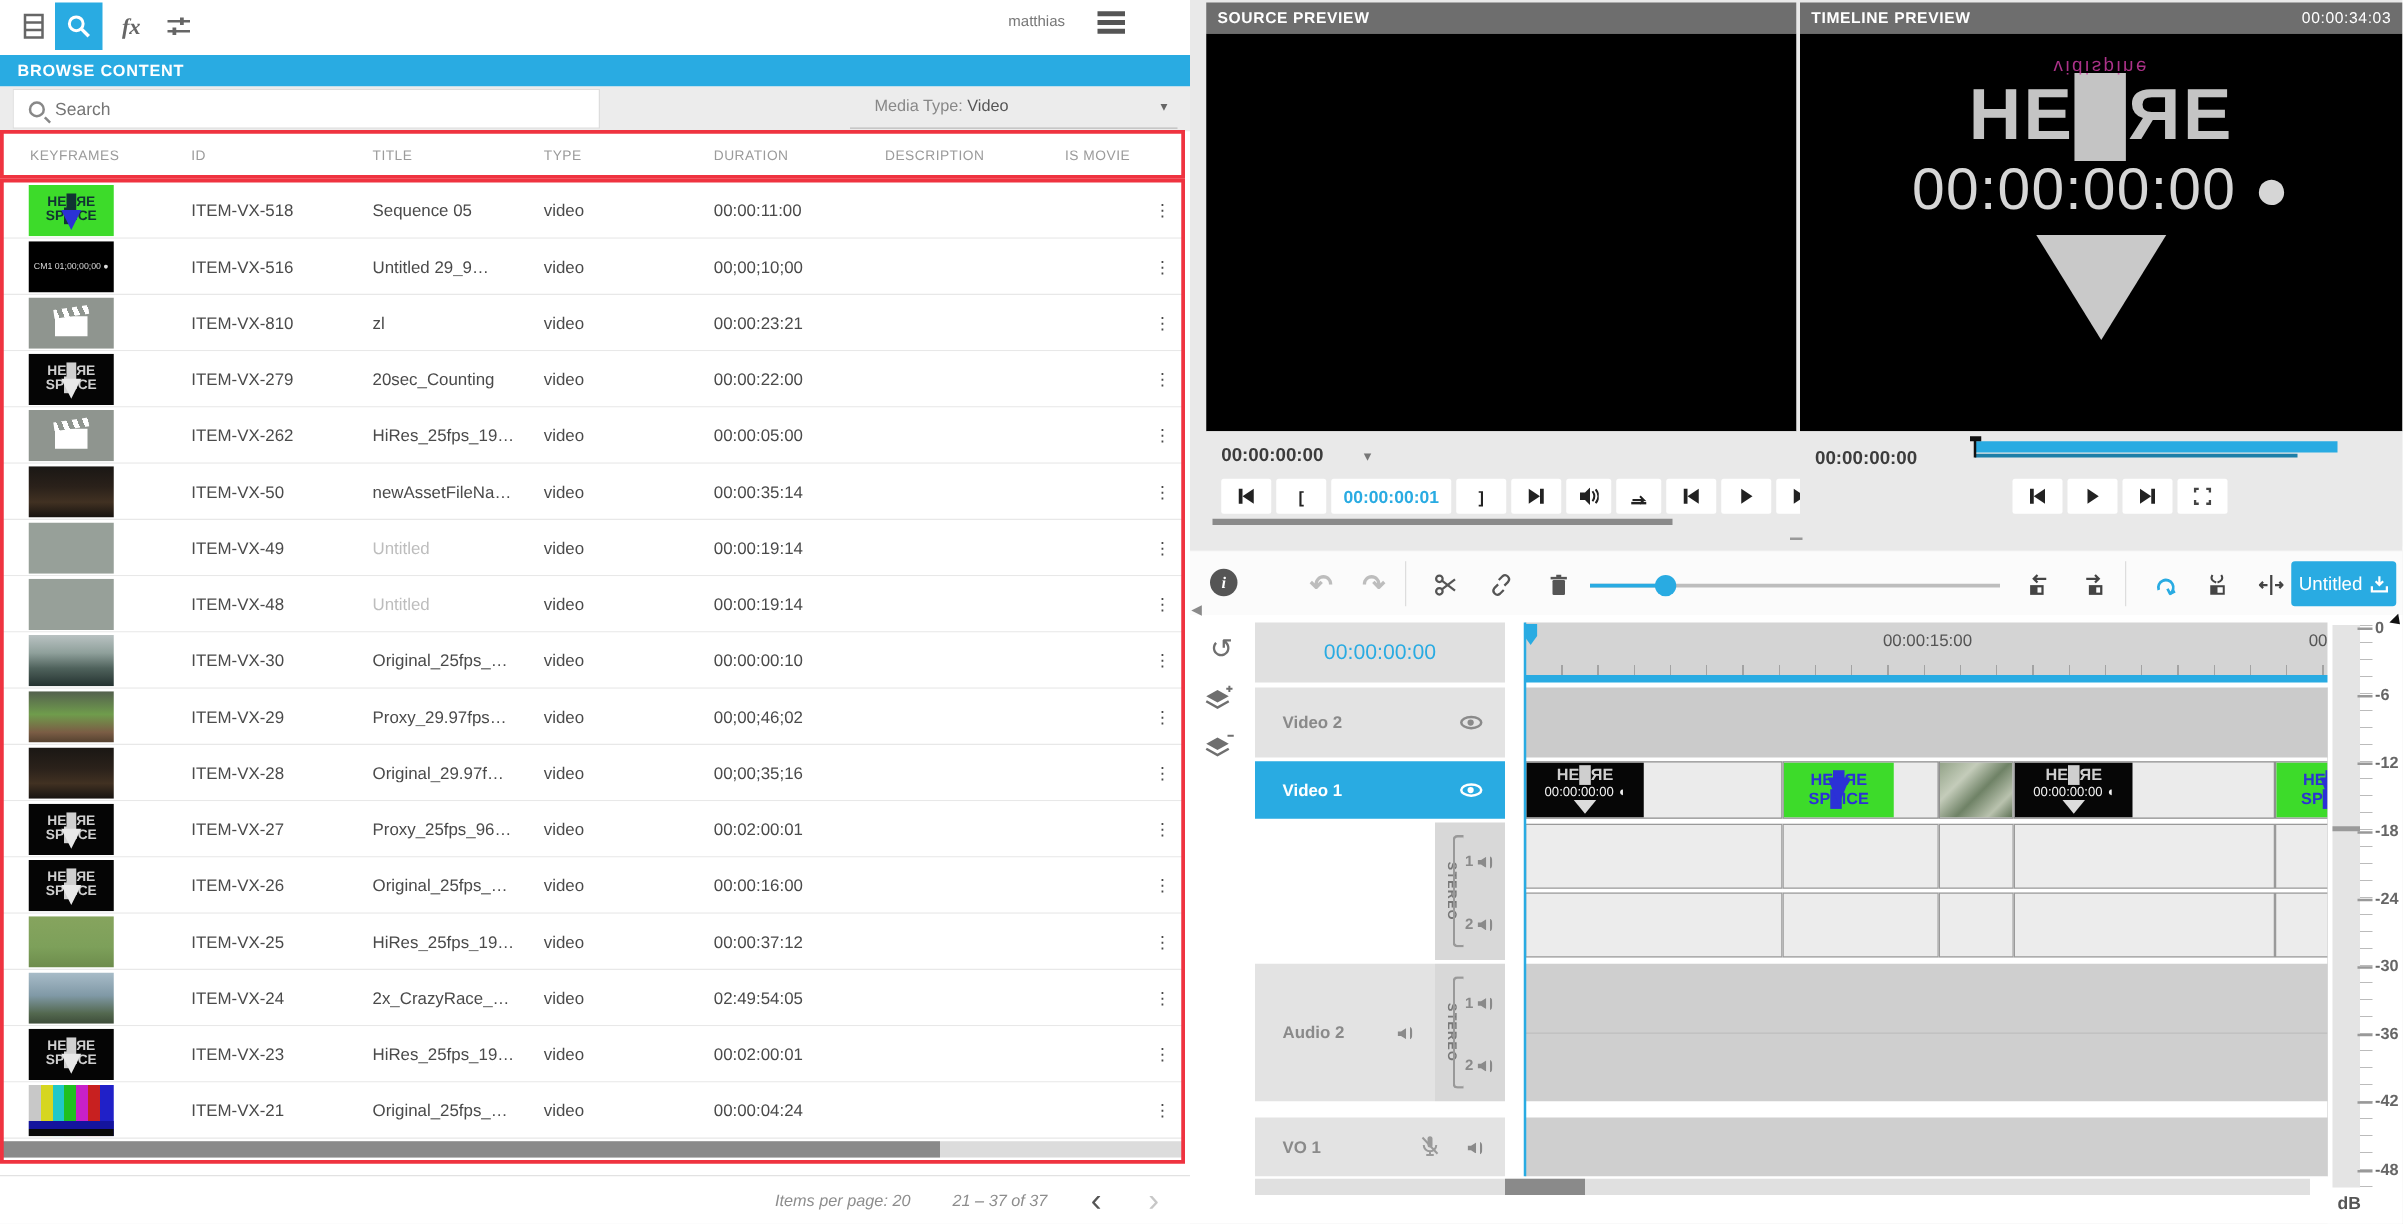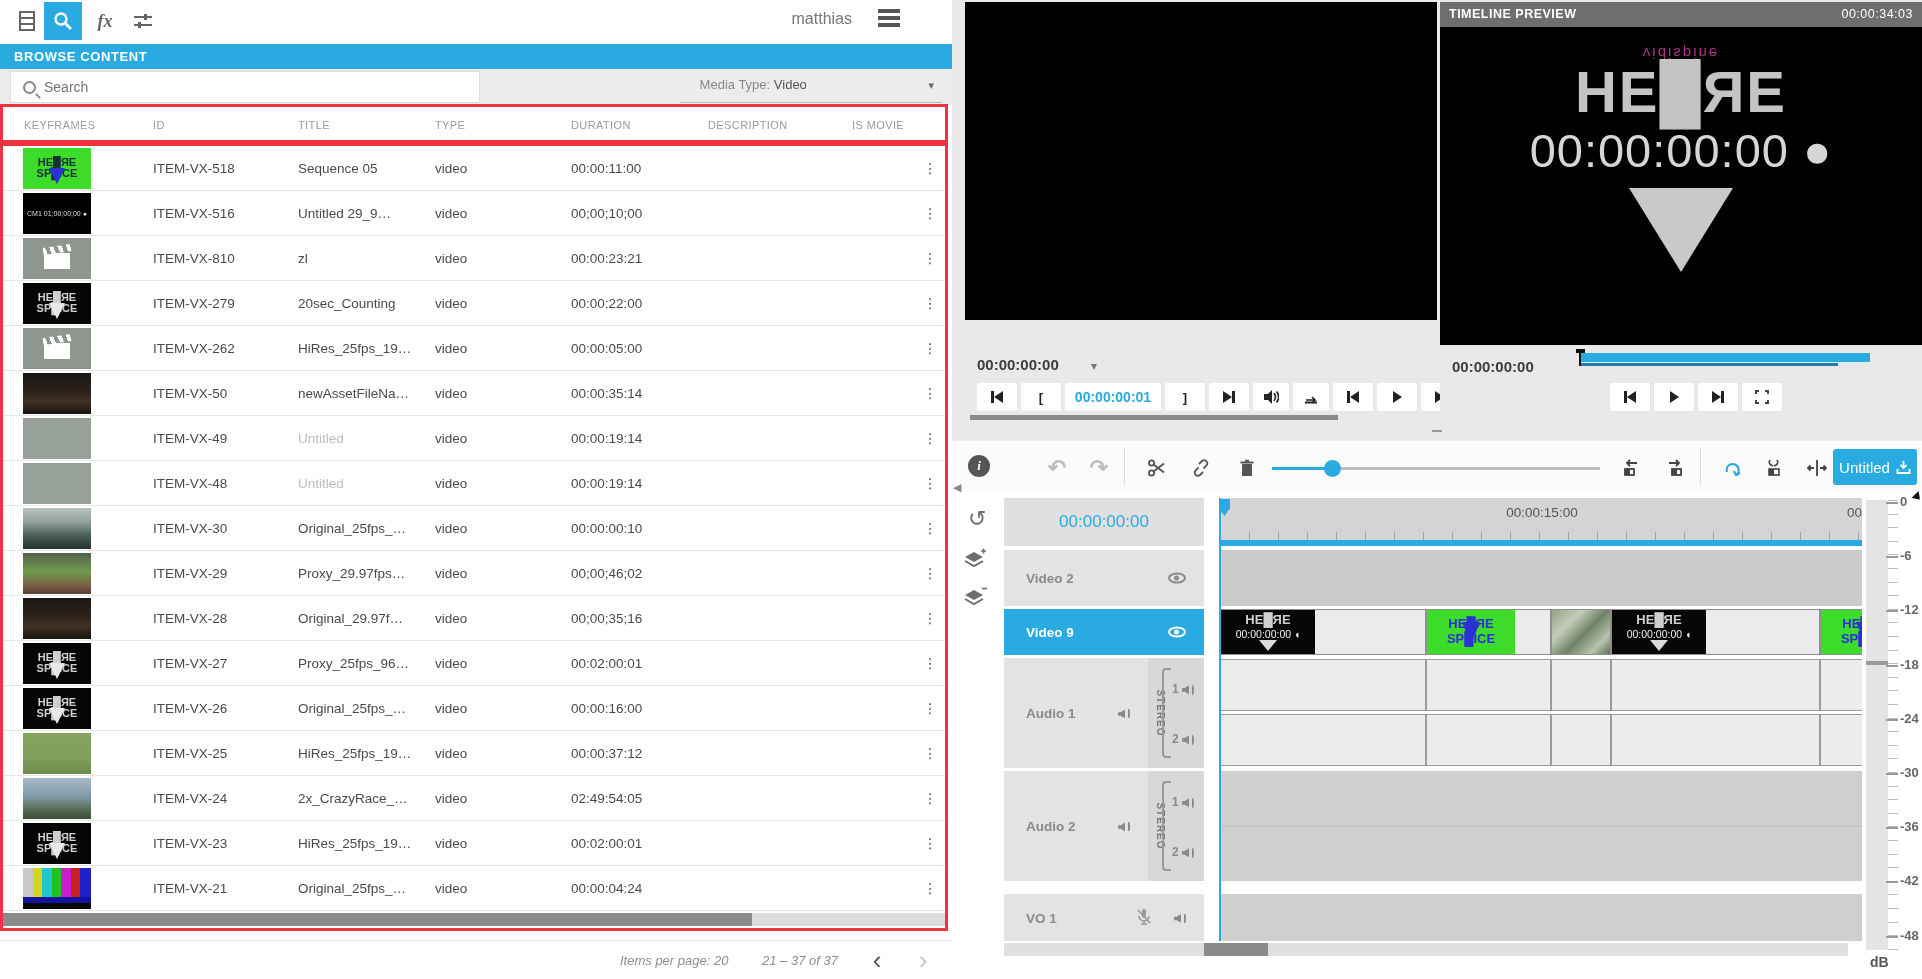--- a/index.html
+++ b/index.html
@@ -6,21 +6,21 @@
   html,body { width:1922px; height:979px; background:#fff; font-family:"Liberation Sans",sans-serif; overflow:hidden; }
   .abs { position:absolute; }
   #stage { position:relative; width:1922px; height:979px; background:#e9e9e9; }
 
   
   #left-panel { left:0; top:0; width:952px; height:979px; background:#fff; }
   #top-toolbar { left:0; top:0; width:952px; height:42px; background:#fff; }
   .tool-tile { position:absolute; top:2px; width:38px; height:38px; display:flex; align-items:center; justify-content:center; color:#666; cursor:pointer; }
   .tool-tile.active { background:#29abe2; color:#fff; }
   .tool-tile svg { display:block; }
-  #username { position:absolute; right:100px; top:10px; font-size:16px; color:#777; }
+  #username { position:absolute; right:100px; top:10px; font-size:12px; color:#777; }
   .burger { position:absolute; right:52px; top:9px; width:22px; height:22px; }
   .burger i { display:block; height:4px; background:#555; margin:0 0 3px 0; }
 
   #browse-header { left:0; top:44px; width:952px; height:25px; background:#29abe2; color:#fff;
     font-size:13px; font-weight:700; letter-spacing:.6px; line-height:25px; padding-left:14px; }
 
   #search-row { left:0; top:69px; width:952px; height:36px; background:#ececec; }
   #search-box { position:absolute; left:10px; top:2px; width:470px; height:32px; background:#fff; border:1px solid #ddd; display:flex; align-items:center; }
   #search-box input { border:0; outline:none; flex:1; font-size:14px; color:#444; font-family:inherit; background:transparent; }
   .mag { width:13px; height:13px; border:2px solid #888; border-radius:50%; position:relative; margin:0 8px 0 12px; }
@@ -485,20 +485,21 @@
 
     <div id="pagination" class="abs">
       <span class="ptext" style="left:620px">Items per page: 20</span>
       <span class="ptext" style="left:762px">21 – 37 of 37</span>
       <span class="pg-chev" style="left:862px">‹</span>
       <span class="pg-chev disabled" style="left:908px">›</span>
     </div>
   </div>
 
   <div id="source-panel" class="abs">
+    <div class="panel-head">SOURCE PREVIEW</div>
     <div class="video-black"></div>
   </div>
 
   <div id="src-controls" class="abs">
     <div id="src-tc">
       <span>00:00:00:00</span>
       <span class="dd">▾</span>
     </div>
     <div class="tbtn" style="left:12px;width:40px">
         <span class="bar"></span>
@@ -679,28 +680,24 @@
         </svg>
     </div>
 
     <div id="tl-ruler-head">00:00:00:00</div>
 
     <div class="track-head" style="top:58px;height:56px">
       <span class="lbl">Video 2</span>
         <span class="eye"></span>
     </div>
     <div class="track-head sel" style="top:117px;height:46px">
-      <span class="lbl">Video 9</span>
+      <span class="lbl">Video 1</span>
         <span class="eye"></span>
     </div>
 
-    <div class="track-head" style="top:166px;height:110px;width:144px">
-      <span class="lbl">Audio 1</span>
-      <span style="position:absolute;right:18px;top:50%;transform:translateY(-50%)"><span class="spk"></span><span class="spk-waves"></span></span>
-    </div>
     <div class="stereo-col" style="top:166px;height:110px">
       <span class="stereo-lbl">STEREO</span>
       <span class="bracket"></span>
       <span class="chan" style="top:24px"><span>1</span> <span class="spk"></span><span class="spk-waves"></span></span>
       <span class="chan" style="top:74px"><span>2</span> <span class="spk"></span><span class="spk-waves"></span></span>
     </div>
 
     <div class="track-head" style="top:279px;height:110px;width:144px">
       <span class="lbl">Audio 2</span>
       <span style="position:absolute;right:18px;top:50%;transform:translateY(-50%)"><span class="spk"></span><span class="spk-waves"></span></span>

